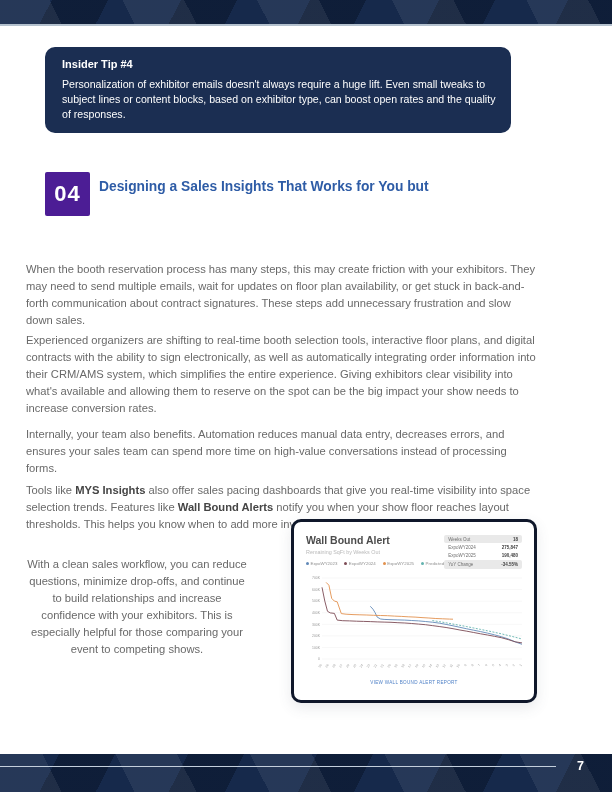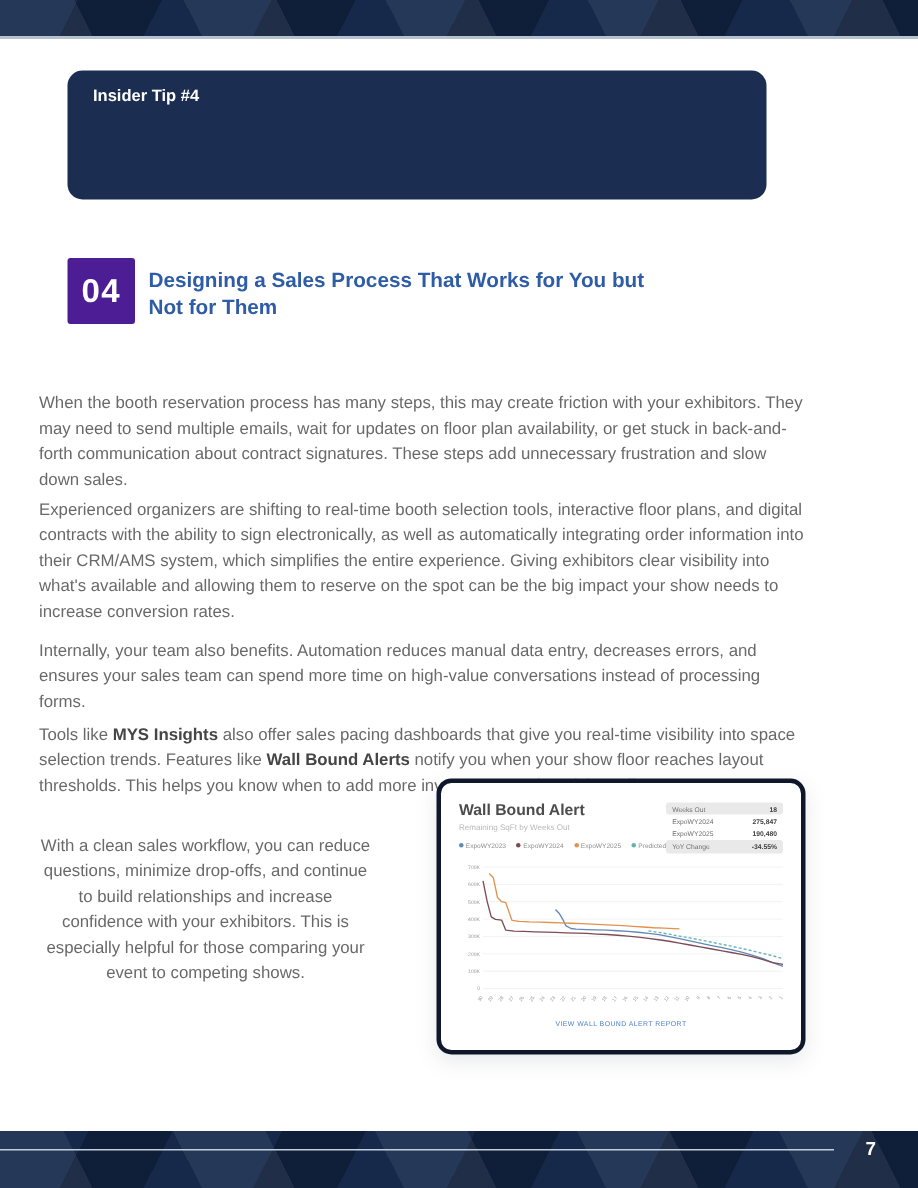--- a/index.html
+++ b/index.html
@@ -55,26 +55,26 @@
 </style>
 </head>
 <body>
 
 <div class="page">
 
   <div class="band band-top"></div>
 
   <div class="tip-box">
     <p class="tip-title">Insider Tip #4</p>
+    <p class="tip-body">Personalization of exhibitor emails doesn't always require a huge lift. Even small tweaks to subject lines or content blocks, based on exhibitor type, can boost open rates and the quality of responses.</p>
   </div>
 
   <div class="section-number">04</div>
   <div class="section-heading">
-    <span style="display:block">Designing a Sales Process That Works for You but</span>
-    <span style="display:block">Not for Them</span>
+    <span style="display:block">Designing a Sales Insights That Works for You but</span>
   </div>
 
   <p class="para p1">When the booth reservation process has many steps, this may create friction with your exhibitors. They may need to send multiple emails, wait for updates on floor plan availability, or get stuck in back-and-forth communication about contract signatures. These steps add unnecessary frustration and slow down sales.</p>
   <p class="para p2">Experienced organizers are shifting to real-time booth selection tools, interactive floor plans, and digital contracts with the ability to sign electronically, as well as automatically integrating order information into their CRM/AMS system, which simplifies the entire experience. Giving exhibitors clear visibility into what's available and allowing them to reserve on the spot can be the big impact your show needs to increase conversion rates.</p>
   <p class="para p3">Internally, your team also benefits. Automation reduces manual data entry, decreases errors, and ensures your sales team can spend more time on high-value conversations instead of processing forms.</p>
   <p class="para p4"><span>Tools like </span><span class="b">MYS Insights</span><span> also offer sales pacing dashboards that give you real-time visibility into space selection trends. Features like </span><span class="b">Wall Bound Alerts</span><span> notify you when your show floor reaches layout thresholds. This helps you know when to add more inventory or make pricing adjustments.</span></p>
   <p class="para p5">With a clean sales workflow, you can reduce questions, minimize drop-offs, and continue to build relationships and increase confidence with your exhibitors. This is especially helpful for those comparing your event to competing shows.</p>
 
   <div class="chart-card">
     <div class="card-head">

